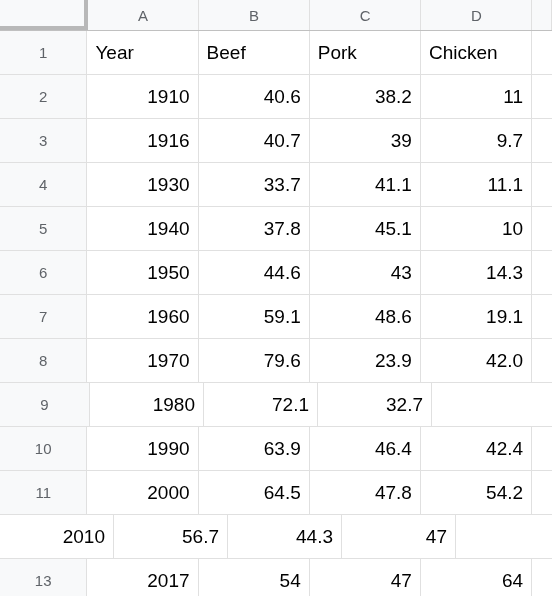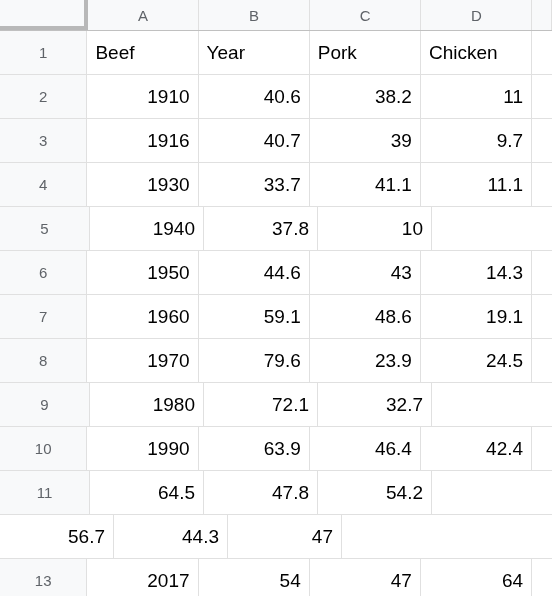--- a/index.html
+++ b/index.html
@@ -89,22 +89,22 @@
     <div class="corner-cell"></div>
     <div class="col-header">A</div>
     <div class="col-header">B</div>
     <div class="col-header">C</div>
     <div class="col-header">D</div>
     <div class="col-header last"></div>
   </div>
 
   <div class="row">
     <div class="row-header">1</div>
+    <div class="cell text">Year</div>
     <div class="cell text">Beef</div>
-    <div class="cell text">Year</div>
     <div class="cell text">Pork</div>
     <div class="cell text">Chicken</div>
     <div class="cell last"></div>
   </div>
 
   <div class="row">
     <div class="row-header">2</div>
     <div class="cell number">1910</div>
     <div class="cell number">40.6</div>
     <div class="cell number">38.2</div>
@@ -127,20 +127,21 @@
     <div class="cell number">33.7</div>
     <div class="cell number">41.1</div>
     <div class="cell number">11.1</div>
     <div class="cell last"></div>
   </div>
 
   <div class="row">
     <div class="row-header">5</div>
     <div class="cell number">1940</div>
     <div class="cell number">37.8</div>
+    <div class="cell number">45.1</div>
     <div class="cell number">10</div>
     <div class="cell last"></div>
   </div>
 
   <div class="row">
     <div class="row-header">6</div>
     <div class="cell number">1950</div>
     <div class="cell number">44.6</div>
     <div class="cell number">43</div>
     <div class="cell number">14.3</div>
@@ -154,21 +155,21 @@
     <div class="cell number">48.6</div>
     <div class="cell number">19.1</div>
     <div class="cell last"></div>
   </div>
 
   <div class="row">
     <div class="row-header">8</div>
     <div class="cell number">1970</div>
     <div class="cell number">79.6</div>
     <div class="cell number">23.9</div>
-    <div class="cell number">24.5</div>
+    <div class="cell number">42.0</div>
     <div class="cell last"></div>
   </div>
 
   <div class="row">
     <div class="row-header">9</div>
     <div class="cell number">1980</div>
     <div class="cell number">72.1</div>
     <div class="cell number">32.7</div>
     <div class="cell last"></div>
   </div>
@@ -177,27 +178,29 @@
     <div class="row-header">10</div>
     <div class="cell number">1990</div>
     <div class="cell number">63.9</div>
     <div class="cell number">46.4</div>
     <div class="cell number">42.4</div>
     <div class="cell last"></div>
   </div>
 
   <div class="row">
     <div class="row-header">11</div>
+    <div class="cell number">2000</div>
     <div class="cell number">64.5</div>
     <div class="cell number">47.8</div>
     <div class="cell number">54.2</div>
     <div class="cell last"></div>
   </div>
 
   <div class="row">
+    <div class="cell number">2010</div>
     <div class="cell number">56.7</div>
     <div class="cell number">44.3</div>
     <div class="cell number">47</div>
     <div class="cell last"></div>
   </div>
 
   <div class="row">
     <div class="row-header">13</div>
     <div class="cell number">2017</div>
     <div class="cell number">54</div>

